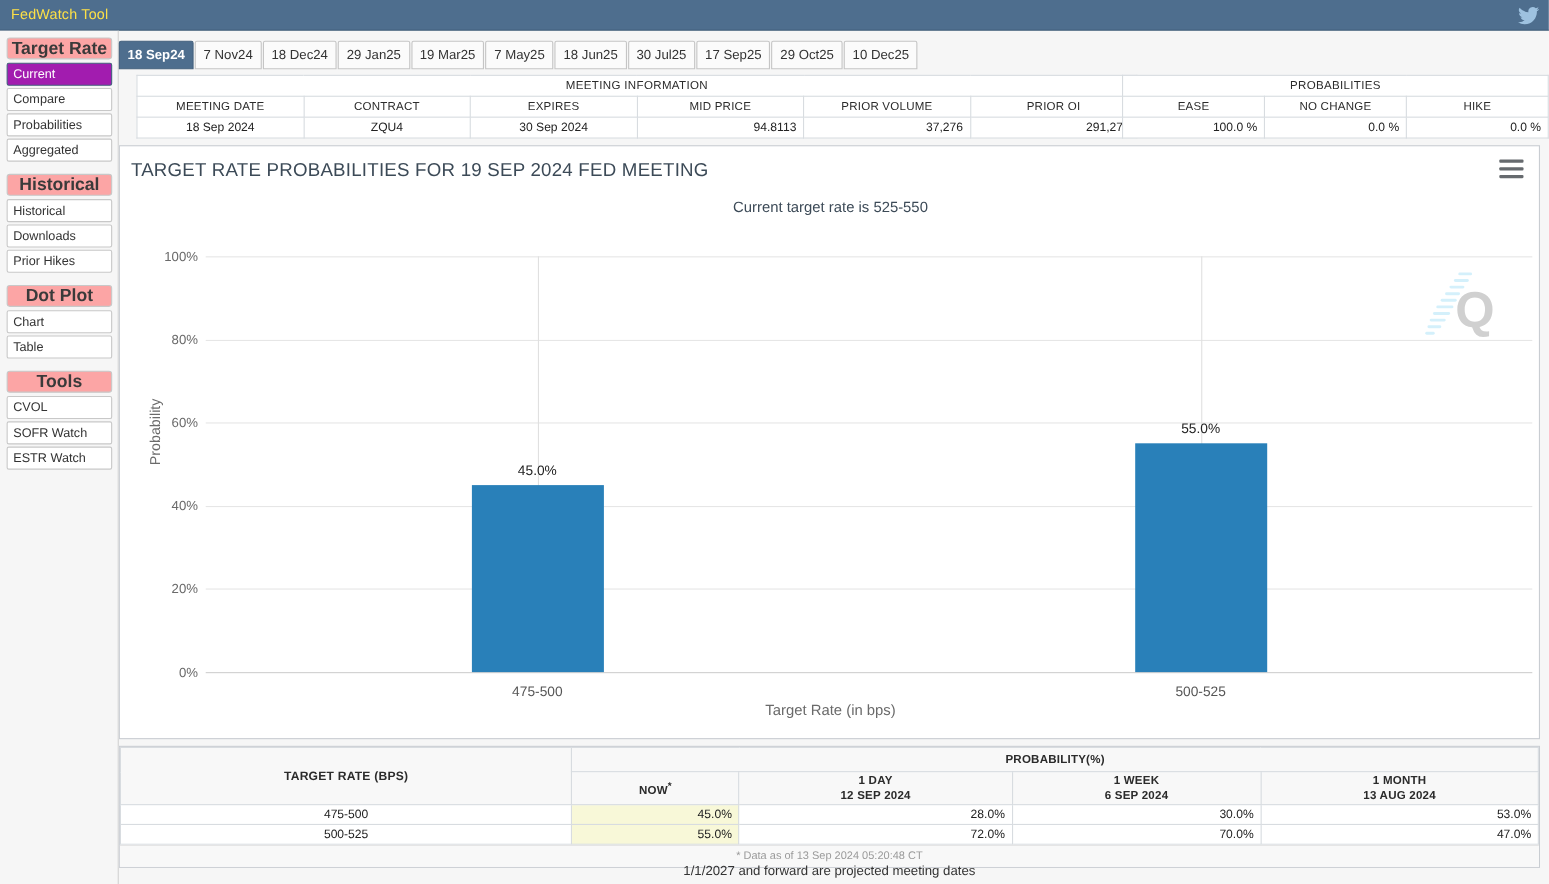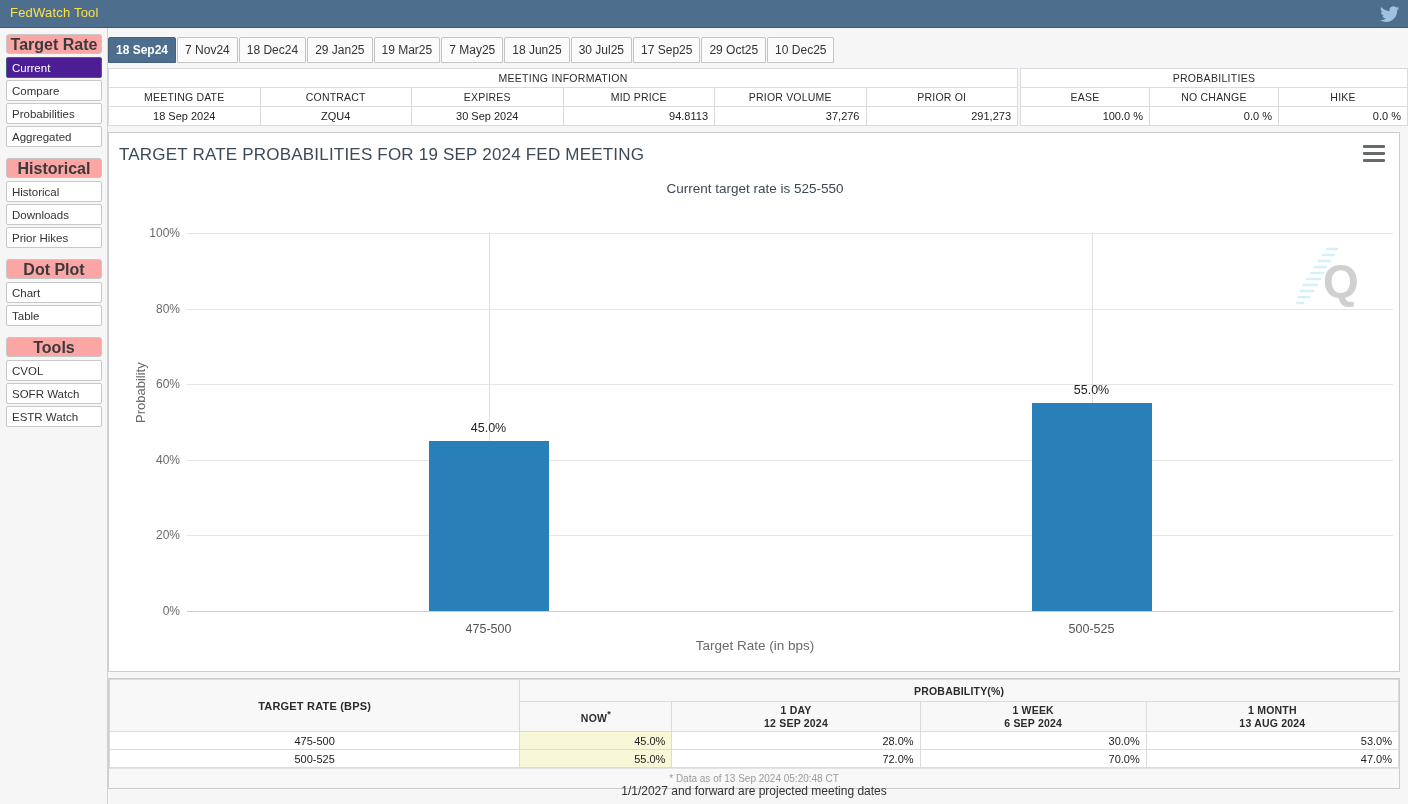--- a/index.html
+++ b/index.html
@@ -57,21 +57,21 @@
     margin-bottom: 2px;
     background: #ffffff;
     border: 1px solid #c8c8c8;
     border-radius: 2px;
     padding-left: 5px;
     font-size: 11.5px; color: #333333;
     cursor: pointer;
     white-space: nowrap; overflow: hidden;
   }
   .side-item.active {
-    background: #4c1d95; color: #ffffff; border-color: #44617e;
+    background: #a21caf; color: #ffffff; border-color: #44617e;
     font-weight: 400;
   }
   .side-gap { height: 9px; }
 
   
   #content {
     position: absolute; left: 108px; top: 0;
     width: 1324px; height: 776px;
   }
 
@@ -122,21 +122,21 @@
     font-size: 10.5px; letter-spacing: .3px;
     background: #ffffff; height: 20px;
   }
   .it-head {
     text-align: center; font-weight: bold; color: #2b2b2b;
     font-size: 10.5px; letter-spacing: .2px; background: #ffffff;
   }
   .it-cell { text-align: center; color: #222; font-size: 11px; height: 21px; }
   .it-cell.num { text-align: right; padding-right: 6px; }
 
-  #meetinfo { left: 0; width: 910px; }
+  #meetinfo { left: 16px; width: 910px; }
   #probinfo  { left: 912px; width: 388px; }
 
   
   #chartpanel {
     position: absolute; left: 0; top: 104px;
     width: 1292px; height: 540px;
     background: #ffffff;
     border: 1px solid #c9cdd2;
   }
   #chart-title {

